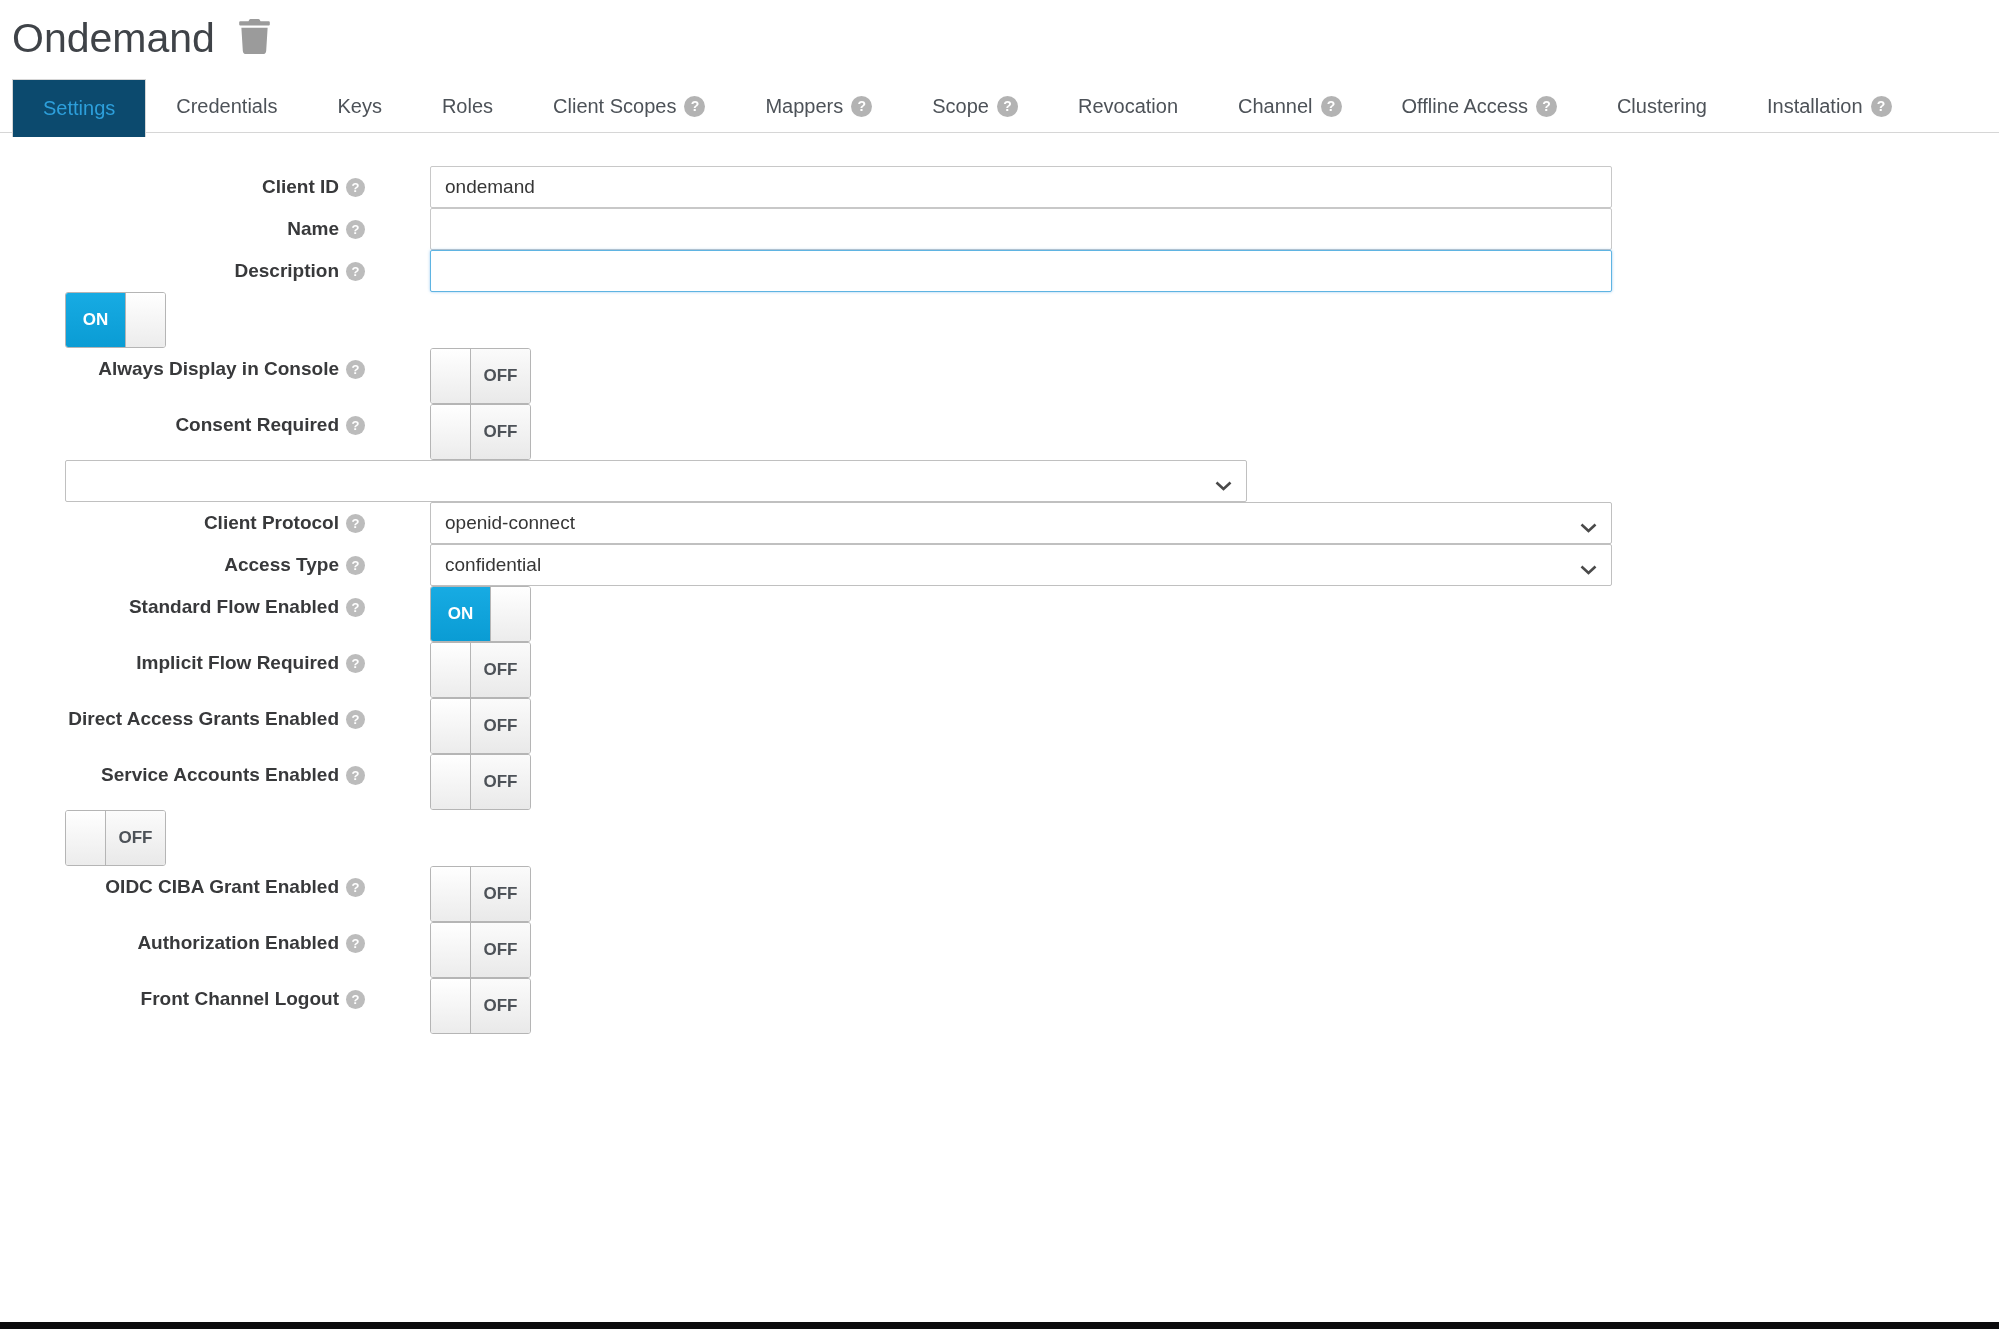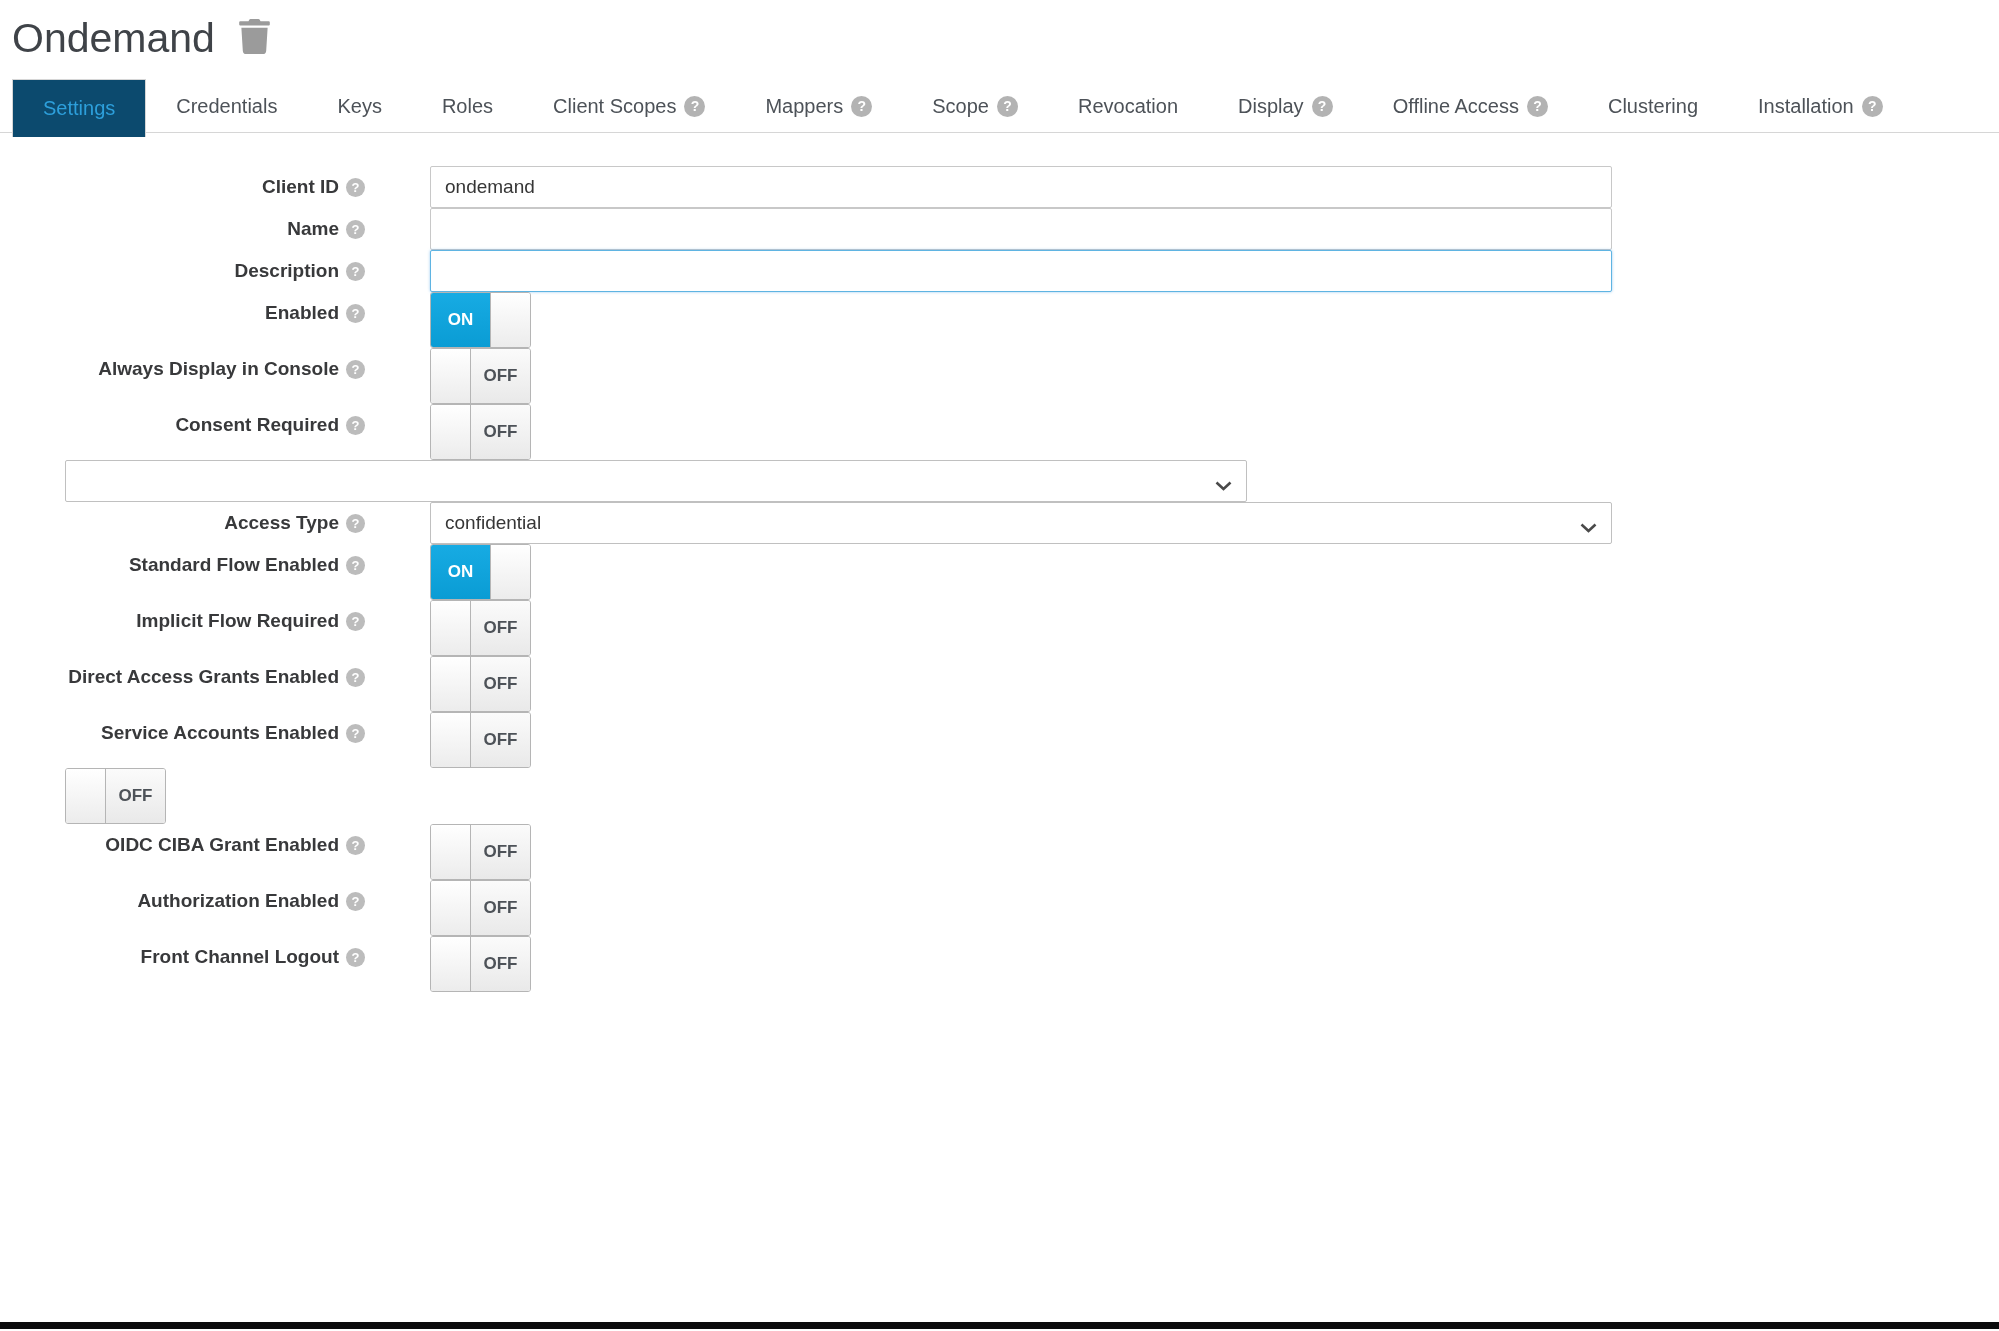--- a/index.html
+++ b/index.html
@@ -97,21 +97,21 @@
     <span class="help-icon">?</span>
   </div>
   <div class="tab">
     <span>Scope</span>
     <span class="help-icon">?</span>
   </div>
   <div class="tab">
     <span>Revocation</span>
   </div>
   <div class="tab">
-    <span>Display</span>
+    <span>Channel</span>
     <span class="help-icon">?</span>
   </div>
   <div class="tab">
     <span>Offline Access</span>
     <span class="help-icon">?</span>
   </div>
   <div class="tab">
     <span>Clustering</span>
   </div>
   <div class="tab">
@@ -131,21 +131,20 @@
     <div class="label-cell"><span>Name</span><span class="help-icon">?</span></div>
     <div class="control-cell"><input class="text-input" type="text" value="" style=""></div>
   </div>
 
   <div class="row">
     <div class="label-cell"><span>Description</span><span class="help-icon">?</span></div>
     <div class="control-cell"><input class="text-input focused" type="text" value="" style=""></div>
   </div>
 
   <div class="row">
-    <div class="label-cell"><span>Enabled</span><span class="help-icon">?</span></div>
     <div class="control-cell">
       <div class="toggle on">
         <span class="t-seg t-label">ON</span>
         <span class="t-seg t-handle"></span>
       </div>
     </div>
   </div>
 
   <div class="row">
     <div class="label-cell"><span>Always Display in Console</span><span class="help-icon">?</span></div>
@@ -173,20 +172,33 @@
         <span class="select-value"></span>
         <span class="select-chevron">
           <svg width="17" height="10" viewBox="0 0 17 10">
               <polyline points="1.5,1.5 8.5,8 15.5,1.5" fill="none" stroke="#4a4a4a" stroke-width="2.6"></polyline>
             </svg>
         </span>
       </div>
     </div>
   </div>
 
+  <div class="row">
+    <div class="label-cell"><span>Client Protocol</span><span class="help-icon">?</span></div>
+    <div class="control-cell">
+      <div class="select-box">
+        <span class="select-value">openid-connect</span>
+        <span class="select-chevron">
+          <svg width="17" height="10" viewBox="0 0 17 10">
+              <polyline points="1.5,1.5 8.5,8 15.5,1.5" fill="none" stroke="#4a4a4a" stroke-width="2.6"></polyline>
+            </svg>
+        </span>
+      </div>
+    </div>
+  </div>
 
   <div class="row">
     <div class="label-cell"><span>Access Type</span><span class="help-icon">?</span></div>
     <div class="control-cell">
       <div class="select-box">
         <span class="select-value">confidential</span>
         <span class="select-chevron">
           <svg width="17" height="10" viewBox="0 0 17 10">
               <polyline points="1.5,1.5 8.5,8 15.5,1.5" fill="none" stroke="#4a4a4a" stroke-width="2.6"></polyline>
             </svg>

